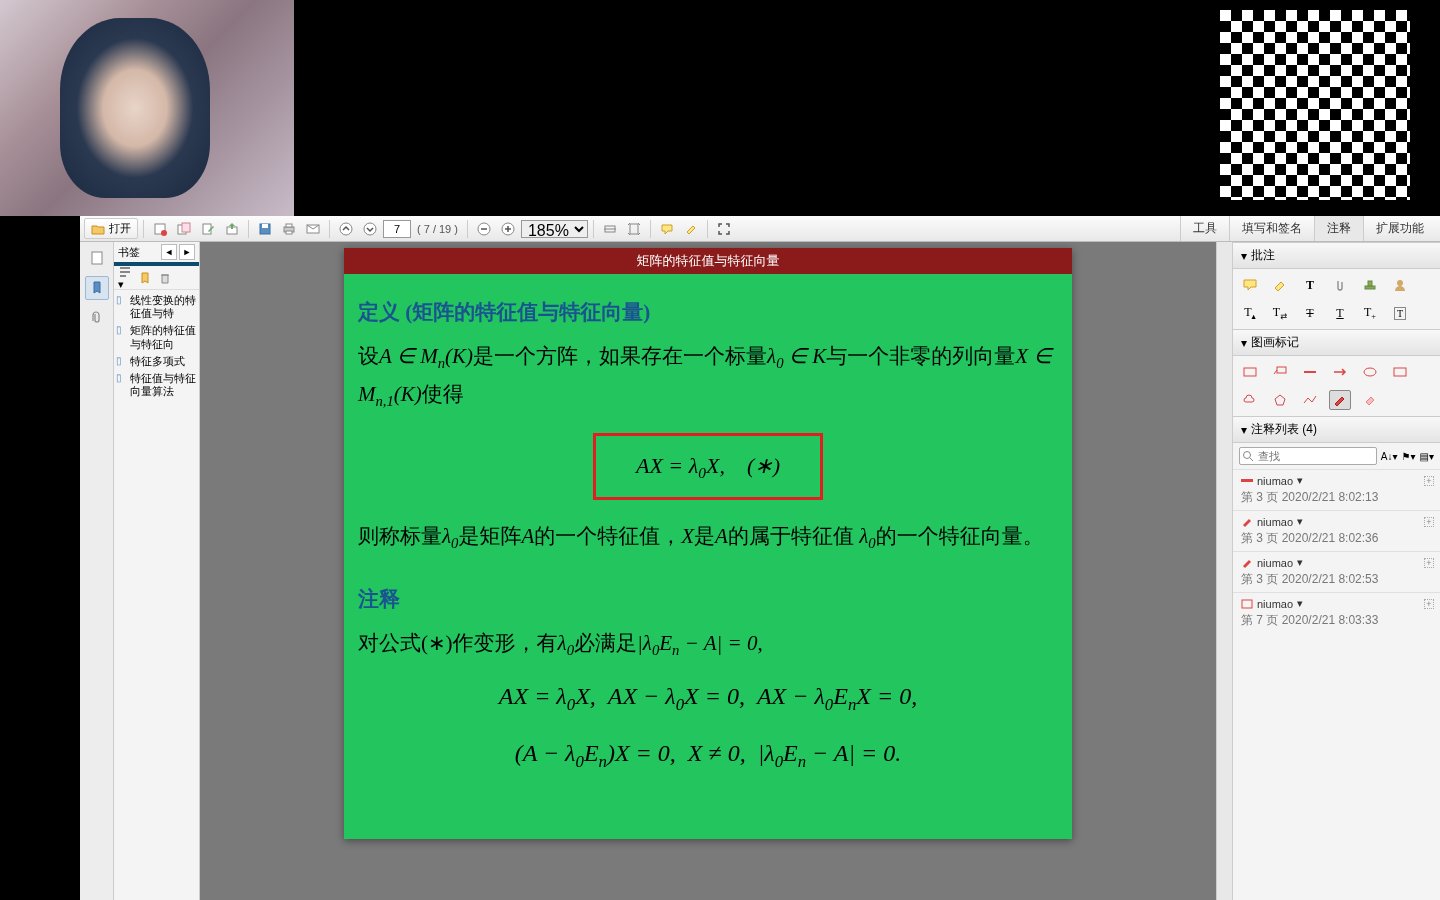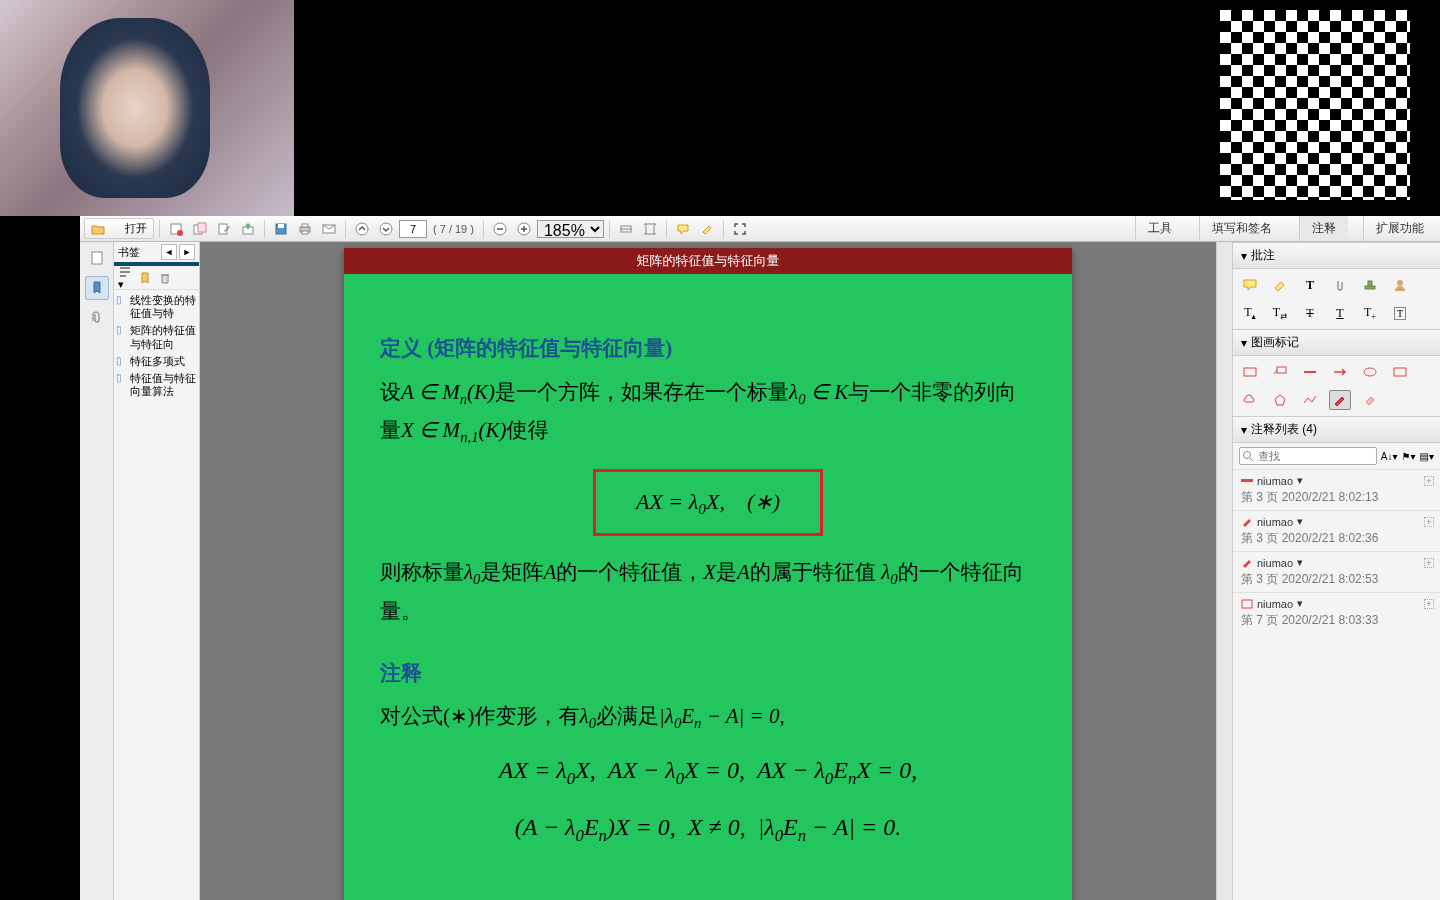--- a/index.html
+++ b/index.html
@@ -6,40 +6,40 @@
 body { font-family: "Microsoft YaHei", Arial, sans-serif; background: #000; width: 1440px; height: 900px; overflow: hidden; position: relative; }
 .webcam { position: absolute; top: 0; left: 0; width: 294px; height: 216px; background: linear-gradient(135deg,#d4c8d0 0%,#a89098 30%,#8a7580 50%,#c8bcc8 100%); z-index: 10; }
 .webcam::after { content: ""; position: absolute; top: 18px; left: 60px; width: 150px; height: 180px; background: radial-gradient(ellipse at center,#e8d4c8 0%,#d4b8a8 30%,#2a3850 55%,#1a2840 100%); border-radius: 40% 40% 30% 30%; }
 .qr { position: absolute; top: 10px; right: 30px; width: 190px; height: 190px; background: #fff; z-index: 10; }
 .qr::before, .qr::after { content: ""; position: absolute; background: #000; }
 .qr::before { top: 0; left: 0; width: 100%; height: 100%; background: repeating-conic-gradient(#000 0 25%, #fff 0 50%) 0 0/22px 22px; }
 .app { position: absolute; top: 216px; left: 80px; right: 0; bottom: 0; background: #f0f0f0; display: flex; flex-direction: column; }
 .toolbar { height: 26px; background: linear-gradient(#fcfcfc,#e8e8e8); border-bottom: 1px solid #bbb; display: flex; align-items: center; padding: 0 4px; gap: 2px; font-size: 11px; }
 .tbtn { width: 22px; height: 20px; border: 1px solid transparent; border-radius: 2px; display: inline-flex; align-items: center; justify-content: center; cursor: pointer; }
 .tsep { width: 1px; height: 18px; background: #ccc; margin: 0 3px; }
-.open-btn { display: flex; align-items: center; gap: 20px; padding: 2px 6px; border: 1px solid #ccc; border-radius: 2px; background: linear-gradient(#fff,#eee); cursor: pointer; }
+.open-btn { display: flex; align-items: center; gap: 4px; padding: 2px 6px; border: 1px solid #ccc; border-radius: 2px; background: linear-gradient(#fff,#eee); cursor: pointer; }
 .page-input { width: 28px; height: 18px; border: 1px solid #999; text-align: center; font-size: 11px; }
 .zoom-sel { height: 18px; border: 1px solid #999; font-size: 16px; padding: 0 2px; }
-.tab-right { margin-left: auto; display: flex; gap: 15px; }
+.tab-right { margin-left: auto; display: flex; gap: 0; }
 .rtab { padding: 4px 12px; border-left: 1px solid #ccc; cursor: pointer; font-size: 12px; color: #333; }
 .body { flex: 1; display: flex; overflow: hidden; }
 .leftcol { width: 34px; background: #ededed; border-right: 1px solid #ccc; display: flex; flex-direction: column; align-items: center; padding-top: 4px; gap: 6px; }
 .leftcol .ic { width: 24px; height: 24px; border: 1px solid transparent; border-radius: 2px; display: flex; align-items: center; justify-content: center; cursor: pointer; }
 .bookmarks { width: 86px; background: #f4f4f4; border-right: 1px solid #ccc; display: flex; flex-direction: column; font-size: 11px; }
 .bm-head { height: 24px; display: flex; align-items: center; padding: 0 4px; border-bottom: 4px solid #0c4a6e; gap: 2px; }
 .bm-head .nav { width: 16px; height: 16px; border: 1px solid #bbb; background: #fff; display: inline-flex; align-items: center; justify-content: center; font-size: 9px; cursor: pointer; }
 .bm-tools { height: 24px; display: flex; align-items: center; padding: 0 4px; gap: 6px; border-bottom: 1px solid #ddd; }
 .bm-list { flex: 1; overflow: auto; padding: 2px; }
 .bm-item { display: flex; gap: 2px; padding: 2px 0; line-height: 1.2; cursor: pointer; }
 .bm-item .bic { width: 12px; flex-shrink: 0; color: #5a8fc4; font-size: 10px; }
 .bm-item .btxt { word-break: break-all; }
 .doc-area { flex: 1; background: #7a7a7a; overflow: auto; position: relative; }
 .page { background: #22c55e; margin: 6px auto; width: 728px; box-shadow: 0 2px 8px rgba(0,0,0,.4); padding: 0 0 30px; position: relative; }
 .page-hdr { background: #8b1a1a; color: #fff; text-align: center; padding: 4px 0; font-size: 13px; }
-.content { padding: 20px 36px; font-size: 21px; line-height: 1.8; font-family: "SimSun", serif; margin-top: 36px; }
+.content { padding: 20px 14px; font-size: 21px; line-height: 1.8; font-family: "SimSun", serif; }
 .def-title { color: #1a5490; font-weight: bold; margin-bottom: 6px; }
 .note-title { color: #1a5490; font-weight: bold; margin: 24px 0 6px; }
 .eqbox { border: 3px solid #e02020; padding: 10px 40px; display: inline-block; margin: 18px 0; font-family: "Times New Roman", serif; font-style: italic; font-size: 22px; }
 .eq-line { text-align: center; font-family: "Times New Roman", serif; font-style: italic; font-size: 24px; margin: 12px 0; }
 .rightpanel { width: 208px; background: #f4f4f4; border-left: 1px solid #ccc; display: flex; flex-direction: column; font-size: 12px; }
 .rp-sec-h { background: linear-gradient(#f8f8f8,#e4e4e4); border-top: 1px solid #ccc; border-bottom: 1px solid #ccc; padding: 4px 8px; font-size: 12px; display: flex; align-items: center; gap: 4px; }
 .rp-tools { padding: 6px; display: flex; flex-wrap: wrap; gap: 8px; }
 .rp-tools .rt { width: 22px; height: 20px; display: flex; align-items: center; justify-content: center; cursor: pointer; border: 1px solid transparent; border-radius: 2px; }
 .rt.active { border-color: #888; background: #ddd; }
 .rp-search { padding: 4px 6px; display: flex; gap: 4px; align-items: center; }

